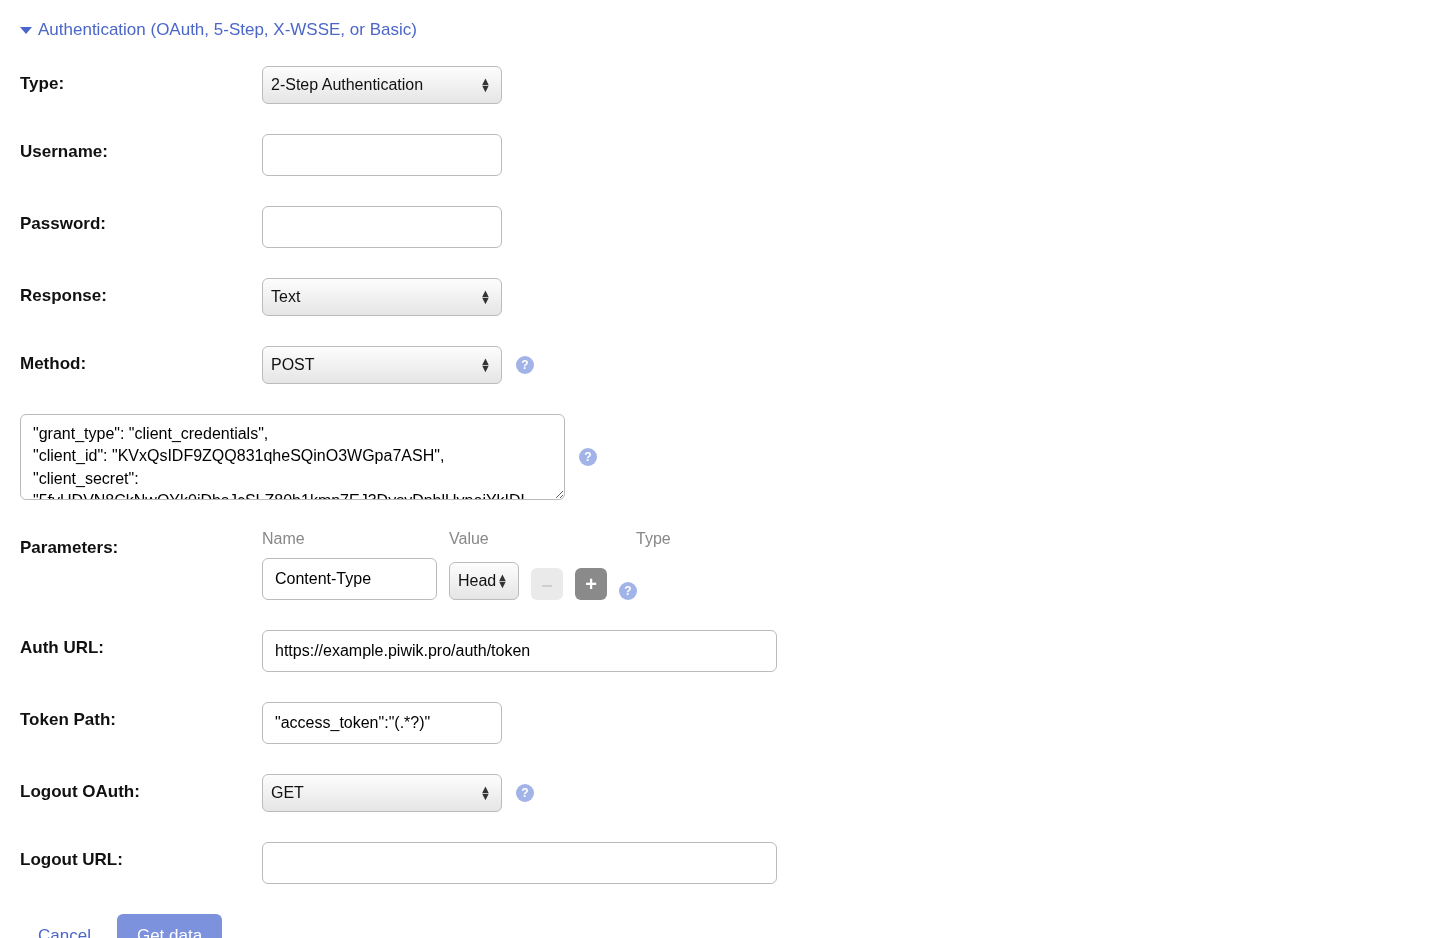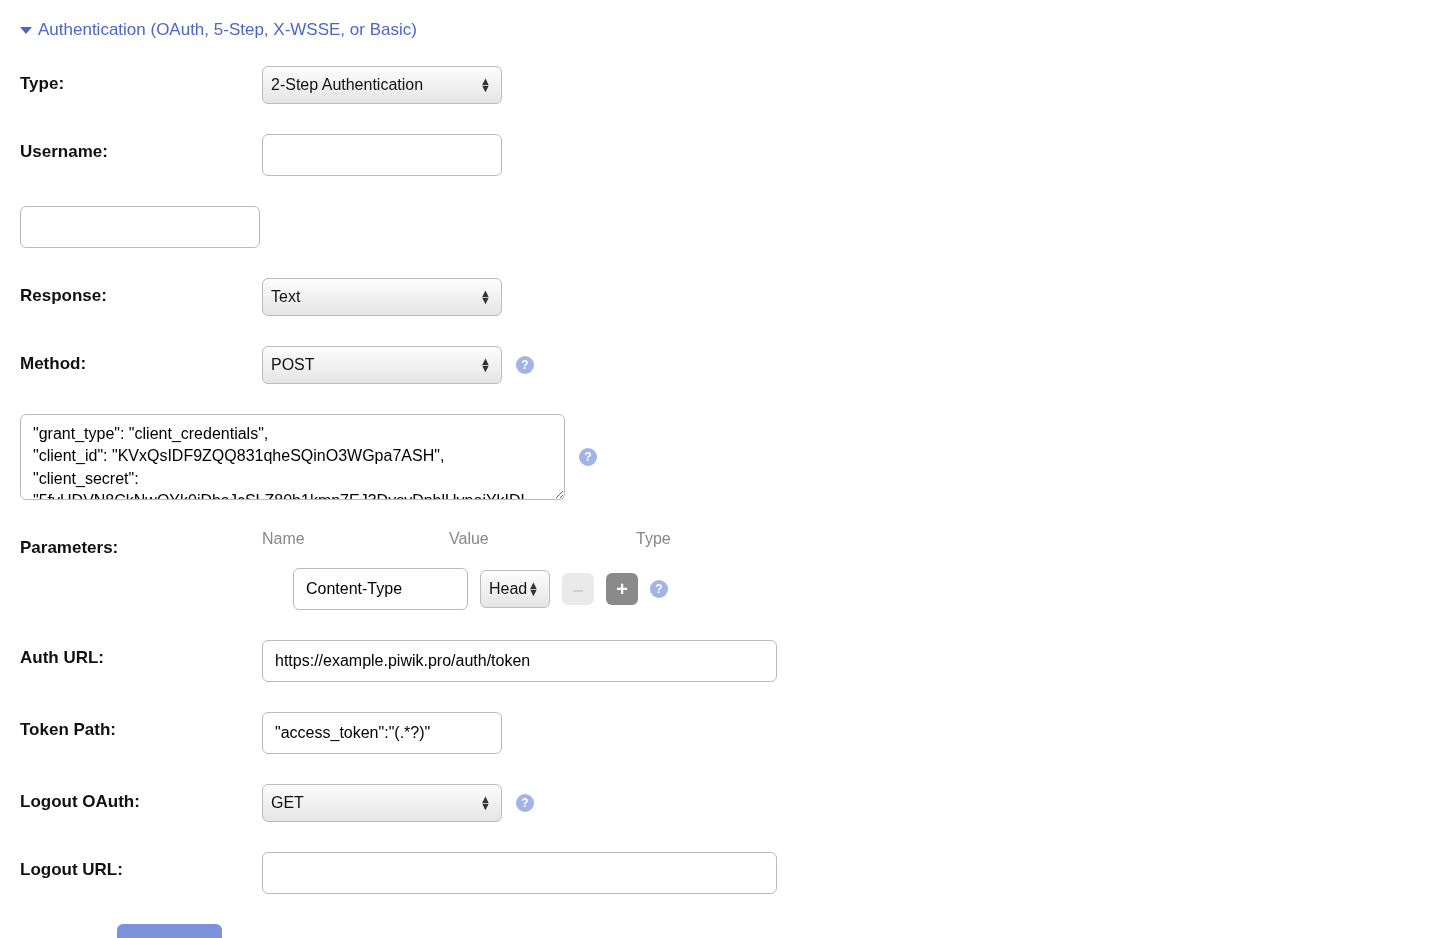--- a/index.html
+++ b/index.html
@@ -113,27 +113,27 @@
     background:#a2b3e8;
     color:#fff;
     font-size:12px;
     font-weight:700;
     display:inline-flex;
     align-items:center;
     justify-content:center;
     cursor:pointer;
     flex:0 0 18px;
   }
-  .params-block{display:flex;flex-direction:column;gap:20px;}
+  .params-block{display:flex;flex-direction:column;gap:10px;}
   .param-headers{display:flex;gap:12px;}
   .param-headers .ph{color:var(--label-grey);font-size:16px;}
   .param-headers .ph.n{width:175px;}
   .param-headers .ph.v{width:175px;}
   .param-headers .ph.t{width:70px;}
-  .param-row{display:flex;gap:12px;align-items:center;margin-left:31px;}
+  .param-row{display:flex;gap:12px;align-items:flex-end;}
   .btn-sq{
     width:32px;height:32px;
     border-radius:6px;
     display:inline-flex;
     align-items:center;
     justify-content:center;
     font-size:20px;
     font-weight:700;
     cursor:pointer;
     color:#fff;
@@ -185,20 +185,21 @@
 </div>
 
 <div class="form-row">
   <div class="label">Username:</div>
   <div class="control">
     <input type="text" class="field w240" value="" style="">
   </div>
 </div>
 
 <div class="form-row">
+  <div class="label">Password:</div>
   <div class="control">
     <input type="text" class="field w240" value="" style="">
   </div>
 </div>
 
 <div class="form-row">
   <div class="label">Response:</div>
   <div class="control">
     <div class="select-wrap w240">
       <div class="select-skin">

